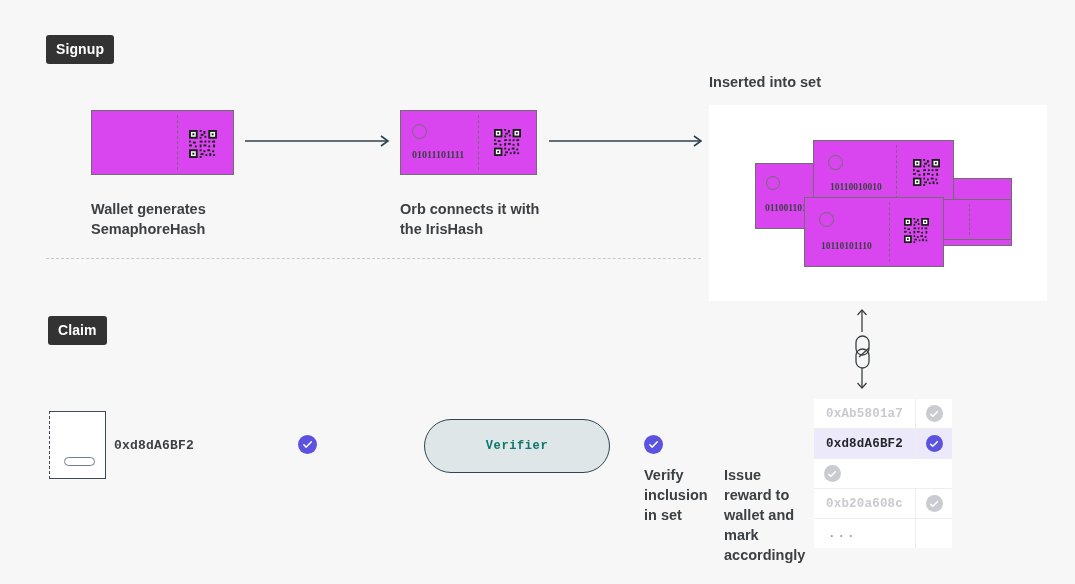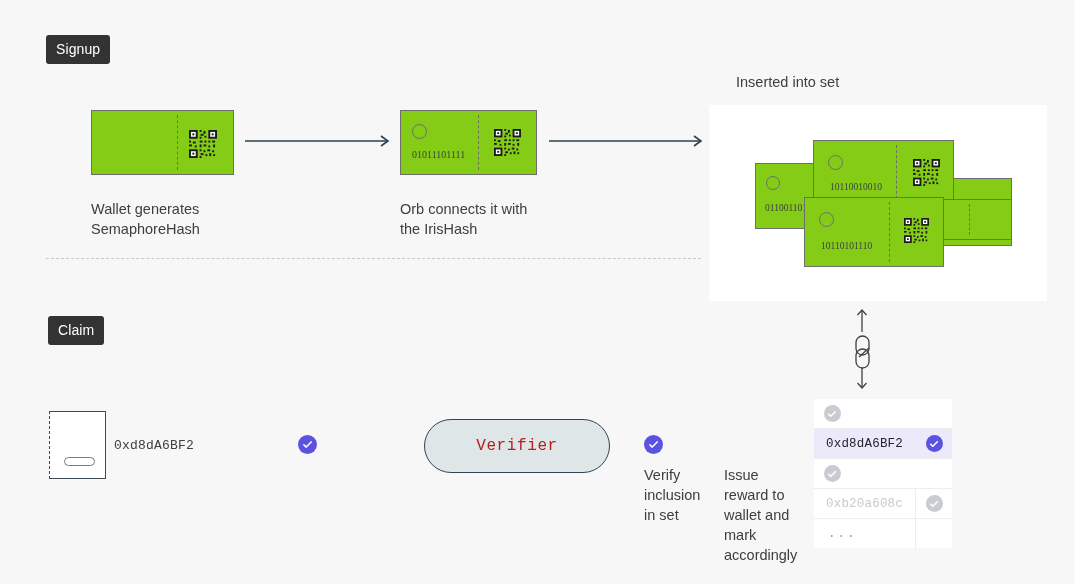--- a/index.html
+++ b/index.html
@@ -4,37 +4,37 @@
 <style>
   html,body{margin:0;padding:0;}
   body{
     width:1075px;height:584px;
     background:#f7f7f7;
     font-family:"Liberation Sans", sans-serif;
     color:#3c4043;
     overflow:hidden;
     position:relative;
   }
-  .stage{position:absolute;inset:0;}
+  .stage{position:absolute;inset:0;font-weight:bold;}
   .abs{position:absolute;}
 
   
   .badge{
     background:#333333;color:#ffffff;
     font-size:14px;line-height:1;
     padding:7px 10px 8px 10px;
     border-radius:3px;
     letter-spacing:.1px;
     white-space:nowrap;
   }
 
   
   .ticket{
     position:absolute;
-    background:#84cc16;
+    background:#d946ef;
     border:1.6px solid #6e6e6e;
     box-sizing:border-box;
   }
   .ticket .perf{
     position:absolute;top:4px;bottom:4px;
     border-left:1.6px dashed #6e6e6e;
   }
   .ticket .bits{
     position:absolute;
     font-family:"Liberation Serif", serif;
@@ -115,23 +115,23 @@
   .check.muted{background:#c9cbd0;}
   .check svg{display:block;}
 
   .verifier{
     position:absolute;
     background:#dee6e8;
     border:1.6px solid #2f4652;
     border-radius:999px;
     display:flex;align-items:center;justify-content:center;
     font-family:"Liberation Mono", monospace;
-    font-size:16px;
+    font-size:12px;
     letter-spacing:.6px;
-    color:#b91c1c;
+    color:#0f766e;
   }
 
   
   .addr-table{
     position:absolute;
     background:#ffffff;
     font-family:"Liberation Mono", monospace;
     font-size:12.5px;
   }
   .addr-row{
@@ -262,21 +262,21 @@
     </svg>
   </div>
   <div class="caption" style="left:400px;top:199px;width:190px;">Orb connects it with
 the IrisHash</div>
 
   <svg class="arrow" style="left:549px;top:133px;" width="160" height="16">
     <line x1="0" y1="8" x2="152" y2="8" stroke="#2b4250" stroke-width="1.6"></line>
     <polyline points="145,3 152,8 145,13" fill="none" stroke="#2b4250" stroke-width="1.6"></polyline>
   </svg>
 
-  <div class="panel-label" style="left:736px;top:72px;">Inserted into set</div>
+  <div class="panel-label" style="left:709px;top:72px;">Inserted into set</div>
 
   <div class="setpanel" style="left:709px;top:105px;width:338px;height:196px;">
 
     <div class="ticket" style="left:46px;top:58px;width:123px;height:66px;border-width:1.2px;">
       <div class="orb" style="left:10px;top:12px;width:14px;height:14px;"></div>
       <div class="bits" style="left:9px;top:39px;font-size:9.5px;">01100110101</div>
       <div class="perf" style="left:101px;"></div>
     </div>
 
     <div class="ticket" style="left:199px;top:73px;width:104px;height:68px;border-width:1.2px;">
@@ -455,20 +455,21 @@
 in set</div>
 
   <div class="caption" style="left:724px;top:465px;width:80px;">Issue
 reward to
 wallet and
 mark
 accordingly</div>
 
   <div class="addr-table" style="left:814px;top:399px;width:138px;">
     <div class="addr-row">
+      <div class="addr-cell">0xAb5801a7</div>
       <div class="addr-check">
         <span class="check sm muted">
           <svg width="10" height="10" viewBox="0 0 12 12">
               <polyline points="2,6.3 4.6,8.8 10,3.2" fill="none" stroke="#fff" stroke-width="1.8" stroke-linecap="round" stroke-linejoin="round"></polyline>
             </svg>
         </span>
       </div>
     </div>
     <div class="addr-row active">
       <div class="addr-cell">0xd8dA6BF2</div>

